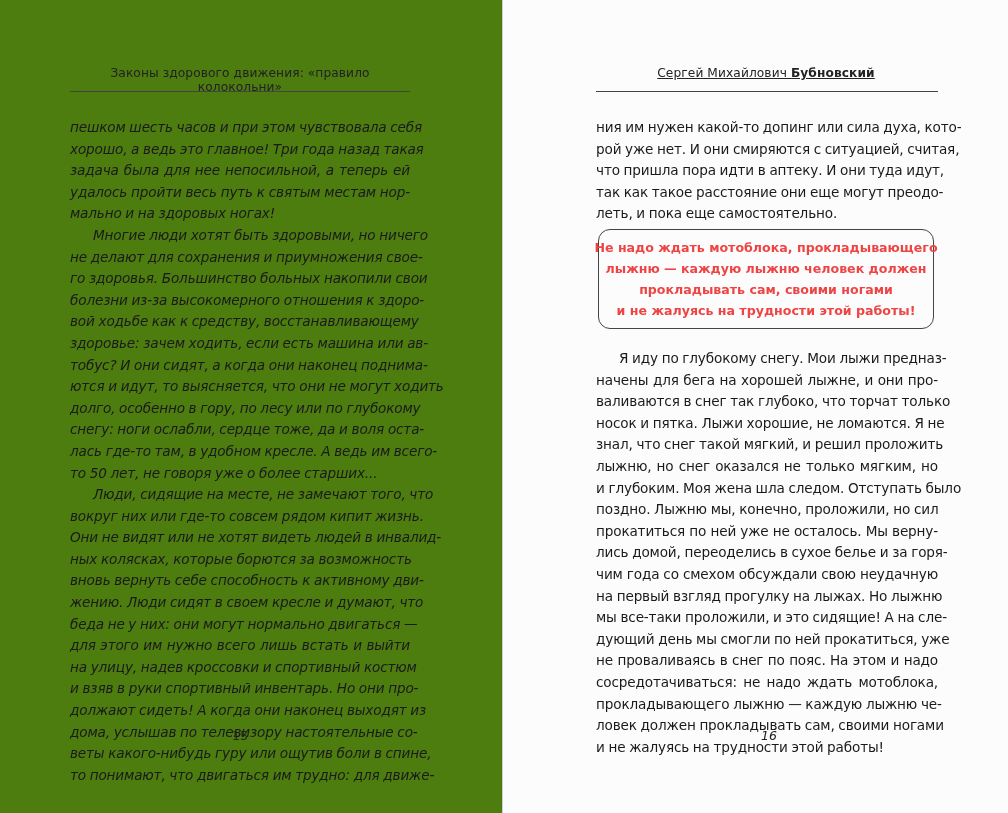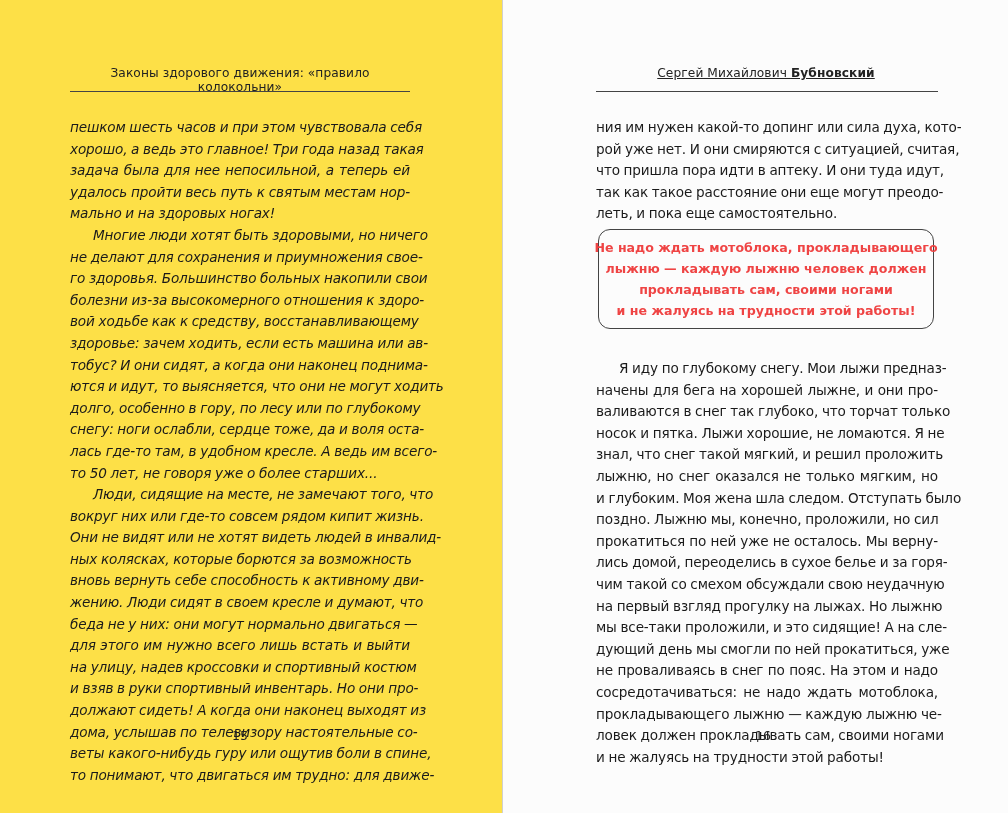--- a/index.html
+++ b/index.html
@@ -5,21 +5,21 @@
   html, body { margin: 0; padding: 0; }
   body {
     width: 1008px; height: 813px; overflow: hidden;
     background: #ffffff;
     font-family: "DejaVu Sans", sans-serif;
     color: #1a1a1a;
     position: relative;
   }
   .spread { position: absolute; left: 0; top: 0; width: 1008px; height: 813px; }
   .page { position: absolute; top: 0; height: 813px; }
-  .page-left { left: 0; width: 502px; background: #fde047; }
+  .page-left { left: 0; width: 502px; background: #4d7c0f; }
   .page-right { left: 503px; width: 505px; background: #fcfcfc; }
   .gutter { position: absolute; left: 502px; top: 0; width: 1px; height: 813px; background: #cfcfcf; }
 
   .running-head {
     position: absolute; top: 66px; height: 20px;
     font-size: 12.2px; text-align: center; letter-spacing: 0.1px;
     color: #222;
   }
   .left-head { left: 70px; width: 340px; }
   .right-head { left: 93px; width: 340px; text-decoration: underline; }
@@ -52,21 +52,21 @@
     font-size: 12.6px; font-weight: bold; line-height: 21px; text-align: center;
     color: #ef4444; white-space: nowrap;
   }
   .right-text-2 { position: absolute; left: 93px; top: 345px; width: 342px;
     font-size: 13.6px; line-height: 21.6px; letter-spacing: -0.15px; word-spacing: -0.4px; }
 
   .folio {
     position: absolute; top: 728px; font-size: 12.5px; text-align: center; color: #222;
   }
   .left-folio { left: 220px; width: 40px; }
-  .right-folio { left: 240px; width: 40px; }
+  .right-folio { left: 246px; width: 40px; font-style: italic; }
 </style>
 </head>
 <body>
 
 <div class="spread">
 
   <div class="page page-left">
     <div class="running-head left-head">Законы здорового движения: «правило колокольни»</div>
     <div class="head-rule left-rule"></div>
     <div class="text-block left-text" id="left-lines">
@@ -116,32 +116,32 @@
         <span class="line">что пришла пора идти в аптеку. И они туда идут,</span>
         <span class="line">так как такое расстояние они еще могут преодо-</span>
         <span class="line last">леть, и пока еще самостоятельно.</span>
       </div>
     <div class="callout" id="callout">
         <div class="callout-line">Не надо ждать мотоблока, прокладывающего</div>
         <div class="callout-line">лыжню — каждую лыжню человек должен</div>
         <div class="callout-line">прокладывать сам, своими ногами</div>
         <div class="callout-line">и не жалуясь на трудности этой работы!</div>
       </div>
-    <div class="right-text-2 text-block" style="top:358px;" id="right-bottom-lines">
+    <div class="right-text-2 text-block" style="top:348px;" id="right-bottom-lines">
         <span class="line indent">Я иду по глубокому снегу. Мои лыжи предназ-</span>
         <span class="line">начены для бега на хорошей лыжне, и они про-</span>
         <span class="line">валиваются в снег так глубоко, что торчат только</span>
         <span class="line">носок и пятка. Лыжи хорошие, не ломаются. Я не</span>
         <span class="line">знал, что снег такой мягкий, и решил проложить</span>
         <span class="line">лыжню, но снег оказался не только мягким, но</span>
         <span class="line">и глубоким. Моя жена шла следом. Отступать было</span>
         <span class="line">поздно. Лыжню мы, конечно, проложили, но сил</span>
         <span class="line">прокатиться по ней уже не осталось. Мы верну-</span>
         <span class="line">лись домой, переоделись в сухое белье и за горя-</span>
-        <span class="line">чим такой со смехом обсуждали свою неудачную</span>
+        <span class="line">чим года со смехом обсуждали свою неудачную</span>
         <span class="line">на первый взгляд прогулку на лыжах. Но лыжню</span>
         <span class="line">мы все-таки проложили, и это сидящие! А на сле-</span>
         <span class="line">дующий день мы смогли по ней прокатиться, уже</span>
         <span class="line">не проваливаясь в снег по пояс. На этом и надо</span>
         <span class="line">сосредотачиваться: не надо ждать мотоблока,</span>
         <span class="line">прокладывающего лыжню — каждую лыжню че-</span>
         <span class="line">ловек должен прокладывать сам, своими ногами</span>
         <span class="line last">и не жалуясь на трудности этой работы!</span>
       </div>
     <div class="folio right-folio">16</div>

